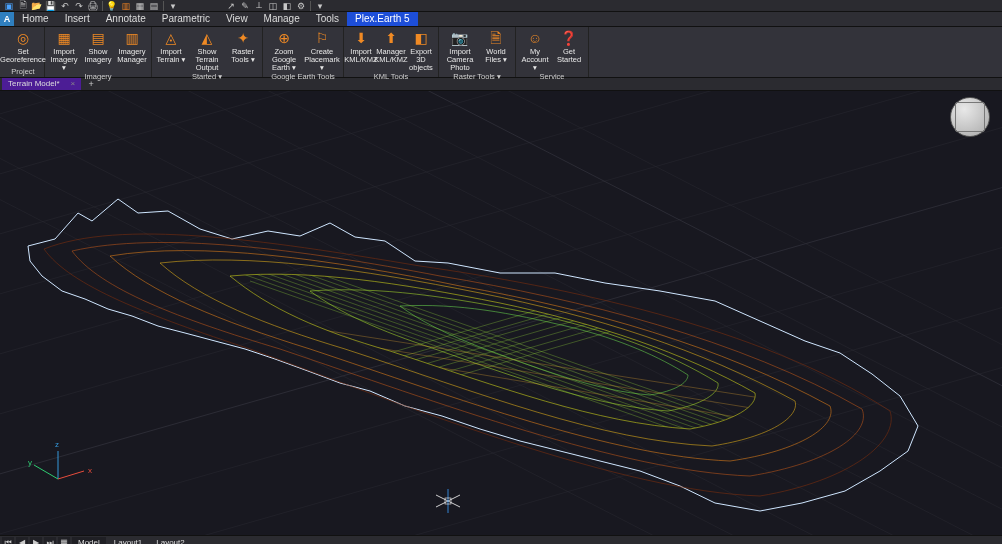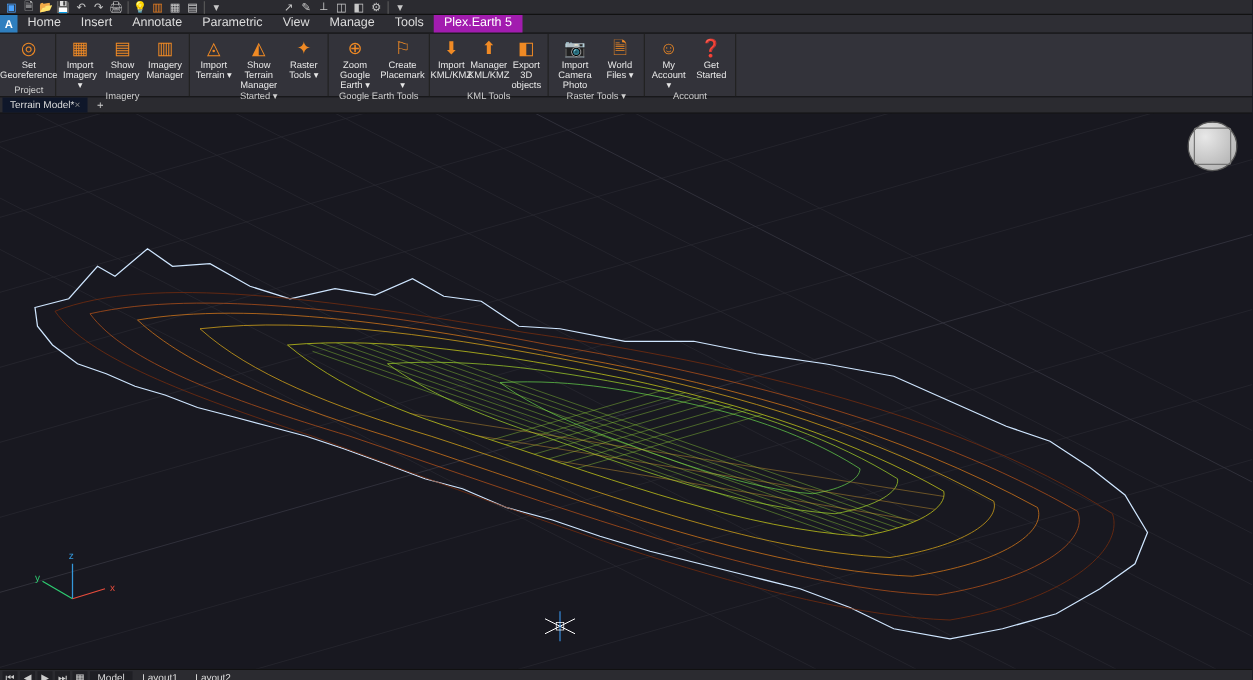--- a/index.html
+++ b/index.html
@@ -50,21 +50,21 @@
     font-weight: bold;
   }
   .main-tab {
     padding: 0 8px;
     line-height: 14px;
     font-size: 10px;
     color: #ddd;
     cursor: pointer;
   }
   .main-tab.active {
-    background: #a21caf;
+    background: #1d4ed8;
     color: #fff;
   }
 
   
   .ribbon {
     display: flex;
     align-items: stretch;
     height: 50px;
     background: #33333a;
     border-bottom: 1px solid #111;
@@ -117,26 +117,26 @@
   .doc-tabs {
     display: flex;
     align-items: center;
     height: 12px;
     background: #2b2b30;
     border-bottom: 1px solid #111;
     padding-left: 2px;
     gap: 4px;
   }
   .doc-tab {
-    background:#0f172a;
+    background:#4c1d95;
     color:#ddd;
     font-size: 8px;
     padding: 0 6px;
     line-height: 12px;
-    display:flex; align-items:center; gap:0;
+    display:flex; align-items:center; gap:11px;
   }
   .doc-tab .x { color:#888; }
   .doc-plus { width:12px; text-align:center; color:#ccc; cursor:pointer; }
 
   
   .canvas {
     position: relative;
     width: 1002px;
     height: 444px;
     background: #181820;
@@ -244,21 +244,21 @@
   </div>
 
   <div class="panel">
     <div class="panel-buttons">
       <div class="rbtn">
         <span class="icon">◬</span>
         <span class="label">Import Terrain ▾</span>
       </div>
       <div class="rbtn w36">
         <span class="icon">◭</span>
-        <span class="label">Show Terrain Manager</span>
+        <span class="label">Show Terrain Output</span>
       </div>
       <div class="rbtn">
         <span class="icon">✦</span>
         <span class="label">Raster Tools ▾</span>
       </div>
     </div>
     <div class="panel-title">Started ▾</div>
   </div>
 
   <div class="panel">
@@ -311,21 +311,21 @@
     <div class="panel-buttons">
       <div class="rbtn">
         <span class="icon">☺</span>
         <span class="label">My Account ▾</span>
       </div>
       <div class="rbtn">
         <span class="icon">❓</span>
         <span class="label">Get Started</span>
       </div>
     </div>
-    <div class="panel-title">Account</div>
+    <div class="panel-title">Service</div>
   </div>
 </div>
 
 <div class="doc-tabs">
   <div class="doc-tab">
     <span>Terrain Model*</span>
     <span class="x">×</span>
   </div>
   <div class="doc-plus">+</div>
 </div>

